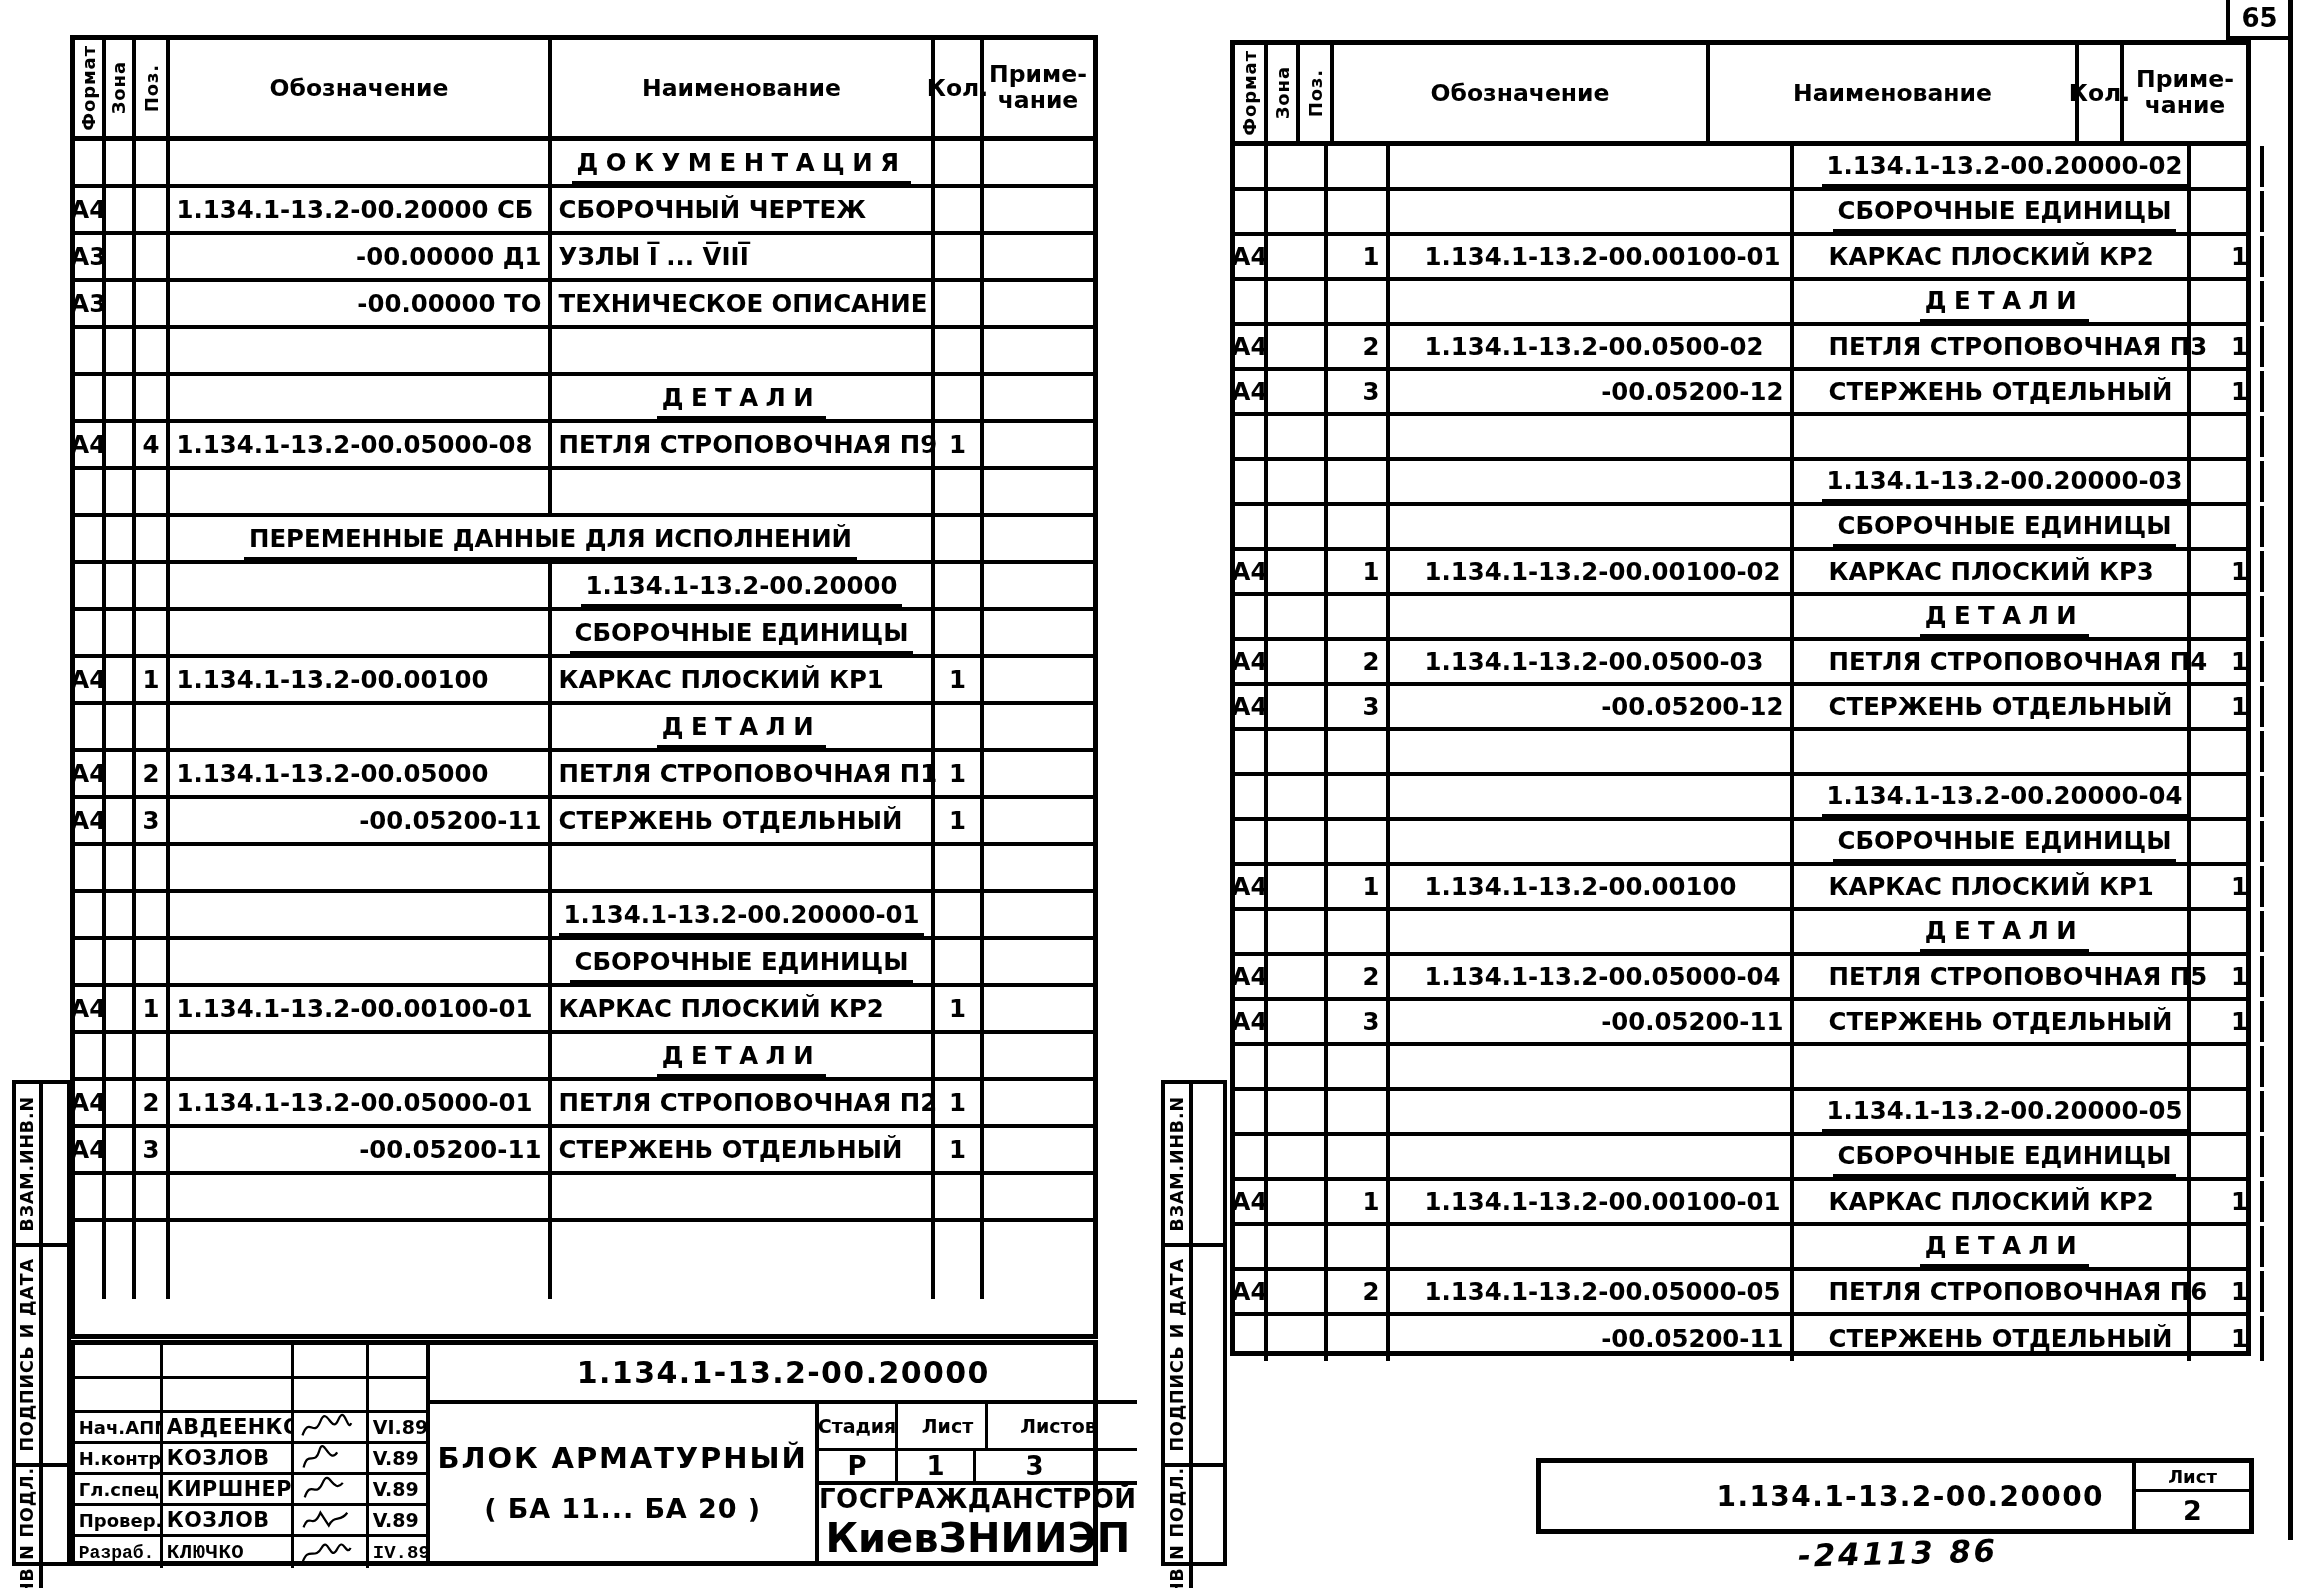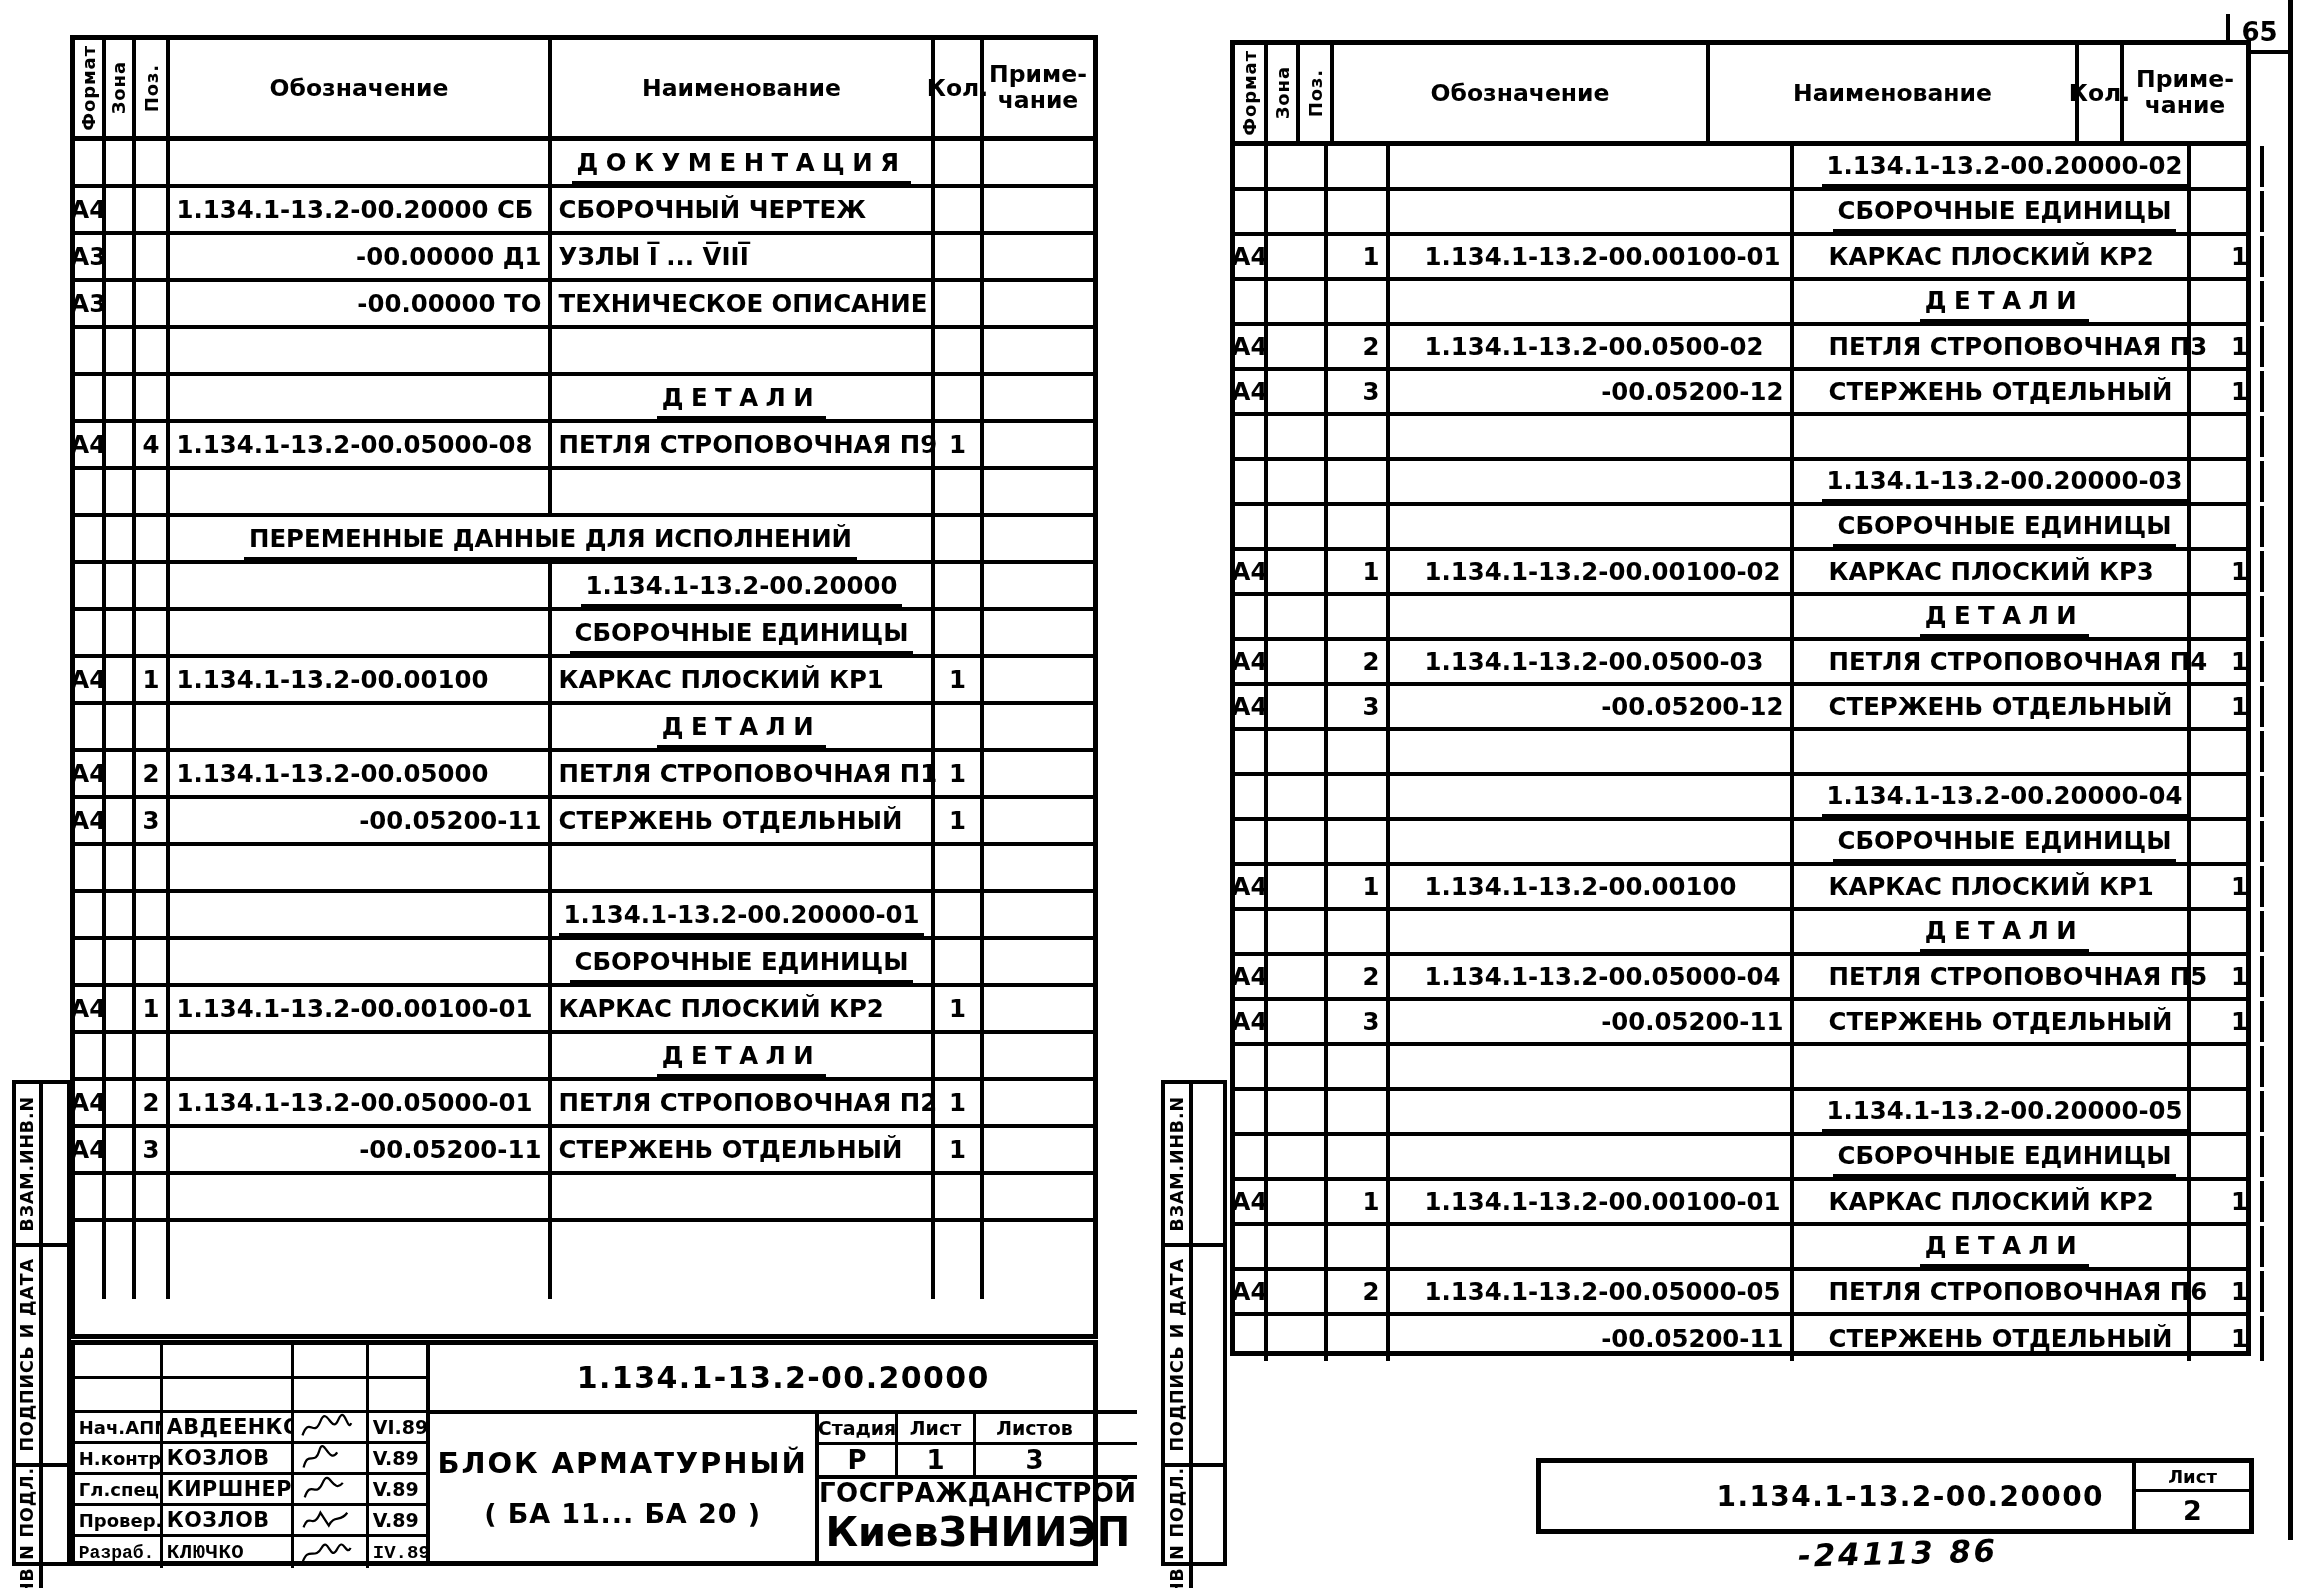--- a/index.html
+++ b/index.html
@@ -44,37 +44,37 @@
   .role{font-size:18px;}  .fname{font-size:20.7px;letter-spacing:0.5px;}  .sdate{font-size:19px;}
   #tb-right{flex:1;display:flex;flex-direction:column;}
   #tb-docnum{height:69px;border-bottom:4.7px solid #000;box-sizing:border-box;display:flex;align-items:center;justify-content:center;font-size:30px;letter-spacing:1.4px;}
   #tb-bottom{flex:1;display:flex;}
   #tb-title{width:389px;border-right:4.7px solid #000;box-sizing:border-box;display:flex;flex-direction:column;align-items:center;justify-content:center;gap:18px;}
   #tb-title .t1{font-size:29px;letter-spacing:1.9px;}
   #tb-title .t2{font-size:27px;letter-spacing:0.9px;}
   #tb-sll{flex:1;display:flex;flex-direction:column;}
   .sll-row{display:grid;grid-template-columns:79px 78px 117px;box-sizing:border-box;}
   .sll-row .tb-sc{justify-content:center;padding:0;}
-  .sll-head{height:31px;border-bottom:3.8px solid #000;}
+  .sll-head{height:47px;border-bottom:3.8px solid #000;gap:12px;}
   .sll-head .tb-sc{font-size:19px;}
   .sll-vals{height:34px;border-bottom:4.7px solid #000;}
   .sll-vals .tb-sc{font-size:26px;}
   #tb-org{flex:1;display:flex;flex-direction:column;align-items:center;line-height:1.15;}
   #tb-org .o1{font-size:26px;letter-spacing:0.5px;}
   #tb-org .o2{font-size:40px;font-weight:bold;}
   
   #cornerstamp{position:absolute;left:1536px;top:1458px;width:718px;height:76px;border:5.6px solid #000;
                box-sizing:border-box;display:flex;background:#fff;}
   #cs-doc{flex:1;display:flex;align-items:center;justify-content:flex-end;padding-right:28px;font-size:28px;letter-spacing:1.4px;border-right:4.7px solid #000;box-sizing:border-box;}
   #cs-right{width:113px;display:flex;flex-direction:column;}
   #cs-right .l{height:29px;border-bottom:3.8px solid #000;display:flex;align-items:center;justify-content:center;font-size:18px;box-sizing:border-box;}
   #cs-right .v{flex:1;display:flex;align-items:center;justify-content:center;font-size:27px;}
   #handnote{position:absolute;left:1798px;top:1535px;font-size:31px;font-style:italic;letter-spacing:2.8px;transform:rotate(-1.5deg);}
   
-  #pagenum{position:absolute;left:2226px;top:14px;width:67px;height:40px;border-left:4.7px solid #000;border-bottom:4.7px solid #000;border-right:4.7px solid #000;
+  #pagenum{position:absolute;left:2226px;top:0;width:67px;height:40px;border-left:4.7px solid #000;border-bottom:4.7px solid #000;border-right:4.7px solid #000;
            display:flex;align-items:center;justify-content:center;font-size:26px;box-sizing:border-box;}
   #frameline{position:absolute;left:2288px;top:0;width:4.7px;height:1540px;background:#000;}
   .sig-svg{width:56px;height:28px;}
 </style>
 </head>
 <body>
 
 <div id="sheet">
 
   <div id="pagenum">65</div>

